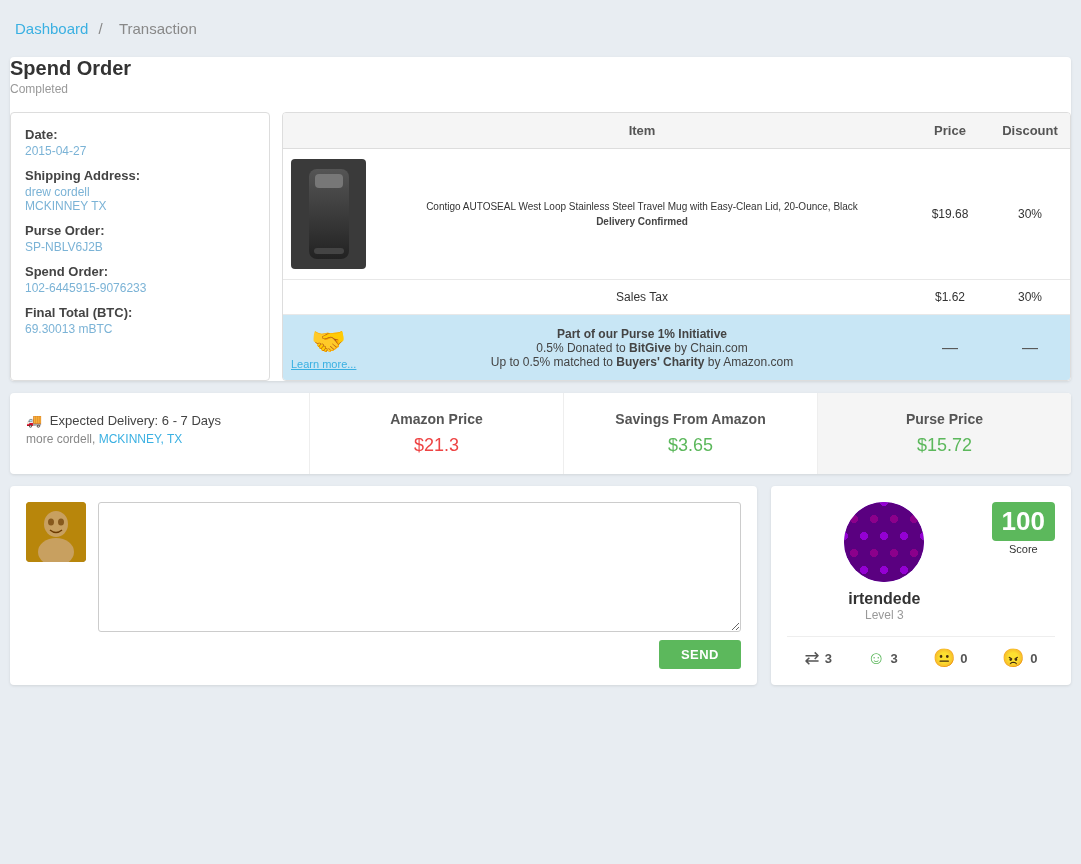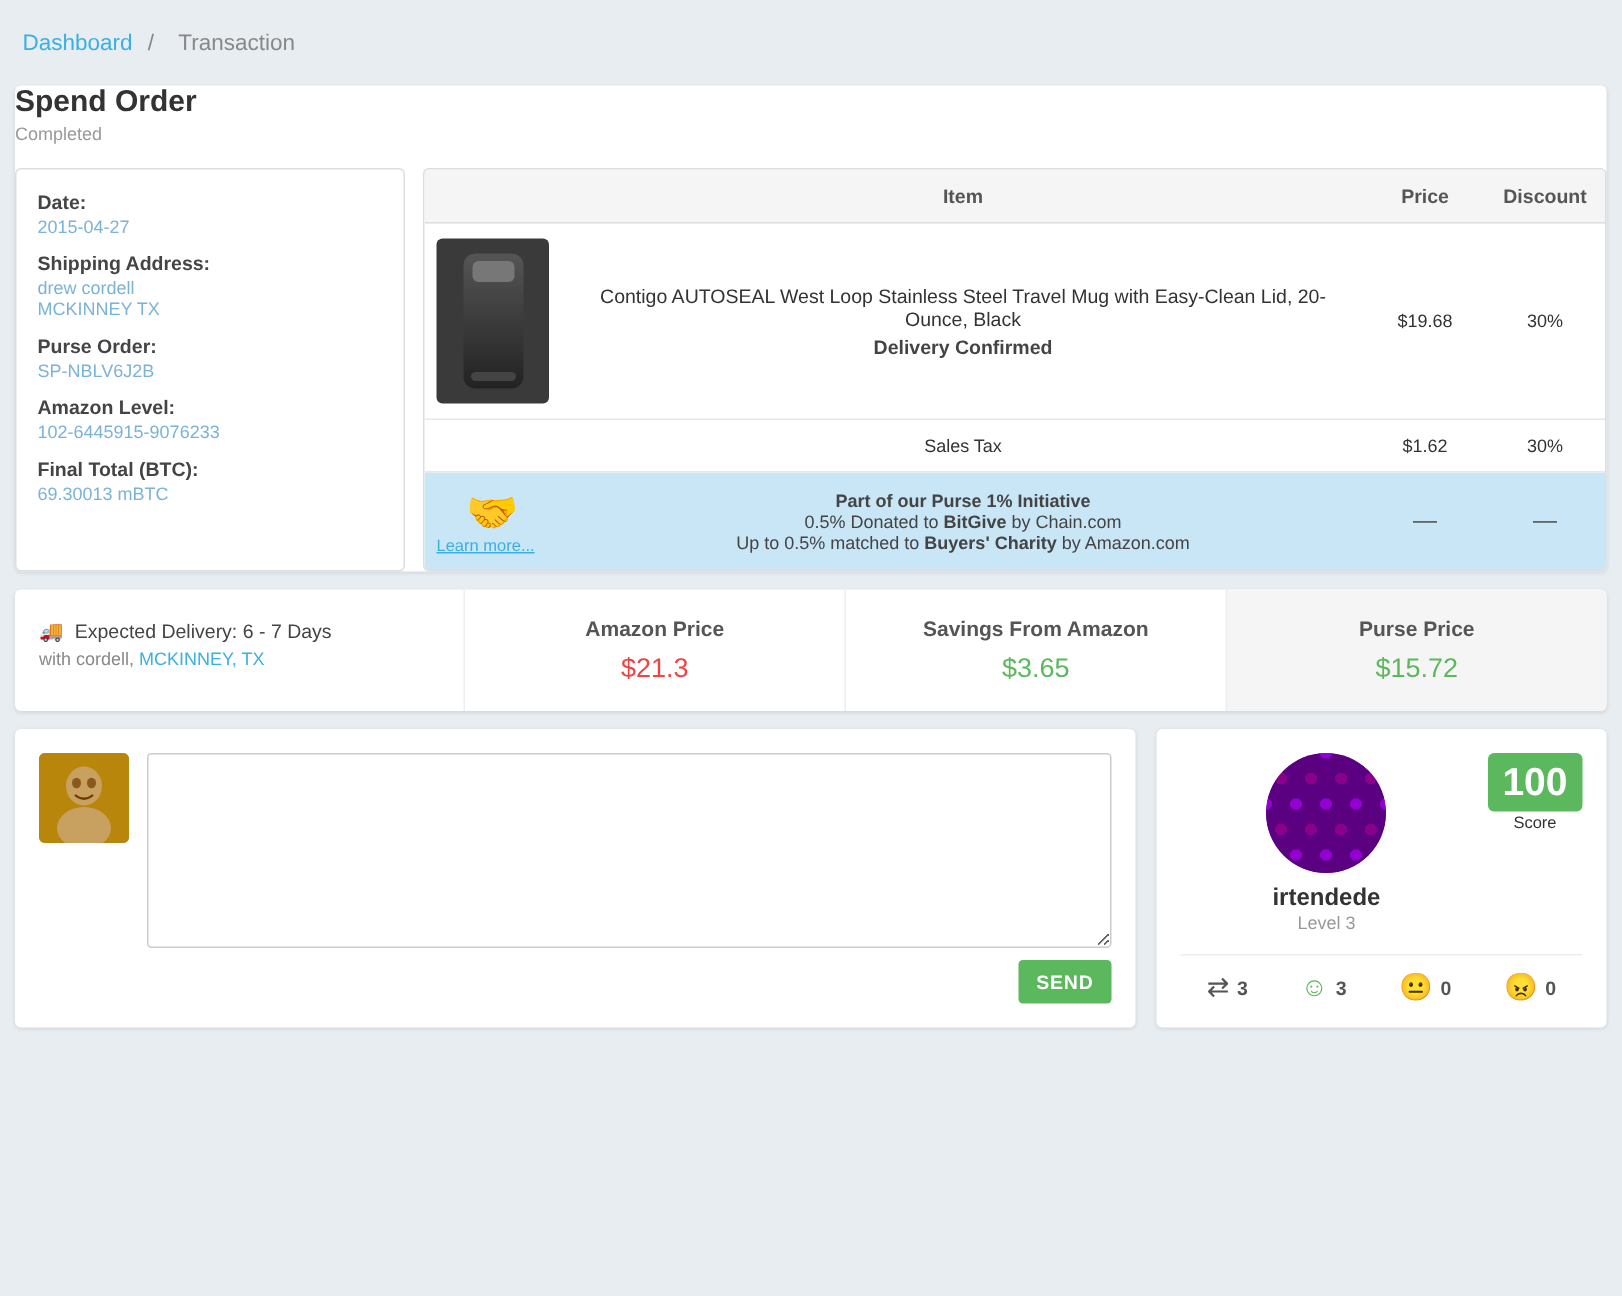--- a/index.html
+++ b/index.html
@@ -130,21 +130,21 @@
       bottom: 5px;
       left: 50%;
       transform: translateX(-50%);
       width: 30px;
       height: 6px;
       background: #444;
       border-radius: 3px;
     }
     .product-name {
       text-align: center;
-      font-size: 13px;
+      font-size: 10px;
     }
     .product-name strong {
       display: block;
       margin-top: 4px;
       color: #444;
     }
     .price-cell { font-size: 12px; color: #333; }
     .discount-cell { font-size: 12px; color: #333; }
     .purse-row {
       background: #c8e6f5;
@@ -275,21 +275,21 @@
       resize: vertical;
       font-family: Arial, sans-serif;
     }
     .send-btn {
       margin-top: 8px;
       align-self: flex-end;
       background: #5cb85c;
       color: #fff;
       border: none;
       border-radius: 3px;
-      padding: 7px 12px;
+      padding: 7px 22px;
       font-size: 13px;
       font-weight: bold;
       cursor: pointer;
       letter-spacing: 0.5px;
     }
     
     .score-card {
       background: #fff;
       border-radius: 4px;
       padding: 16px;
@@ -395,21 +395,21 @@
       <div class="field-label">Date:</div>
       <div class="field-value">2015-04-27</div>
 
       <div class="field-label">Shipping Address:</div>
       <div class="field-value">drew cordell</div>
       <div class="field-value">MCKINNEY TX</div>
 
       <div class="field-label">Purse Order:</div>
       <div class="field-value">SP-NBLV6J2B</div>
 
-      <div class="field-label">Amazon Level:</div>
+      <div class="field-label">Spend Order:</div>
       <div class="field-value">102-6445915-9076233</div>
 
       <div class="field-label">Final Total (BTC):</div>
       <div class="field-value">69.30013 mBTC</div>
     </div>
 
     <div class="order-table-wrap">
       <table>
         <thead>
           <tr>
@@ -461,21 +461,21 @@
   </div>
 </div>
 
 <div class="delivery-card">
   <div class="delivery-info">
     <div class="delivery-label">
       <span class="truck">🚚</span>
       <span>Expected Delivery: 6 - 7 Days</span>
     </div>
     <div class="delivery-sub">
-      <span>with cordell, </span><a href="#">MCKINNEY, TX</a>
+      <span>more cordell, </span><a href="#">MCKINNEY, TX</a>
     </div>
   </div>
   <div class="price-summary">
     <div class="price-box">
       <div class="price-box-label">Amazon Price</div>
       <div class="price-box-value">$21.3</div>
     </div>
     <div class="price-box">
       <div class="price-box-label">Savings From Amazon</div>
       <div class="price-box-value green">$3.65</div>

